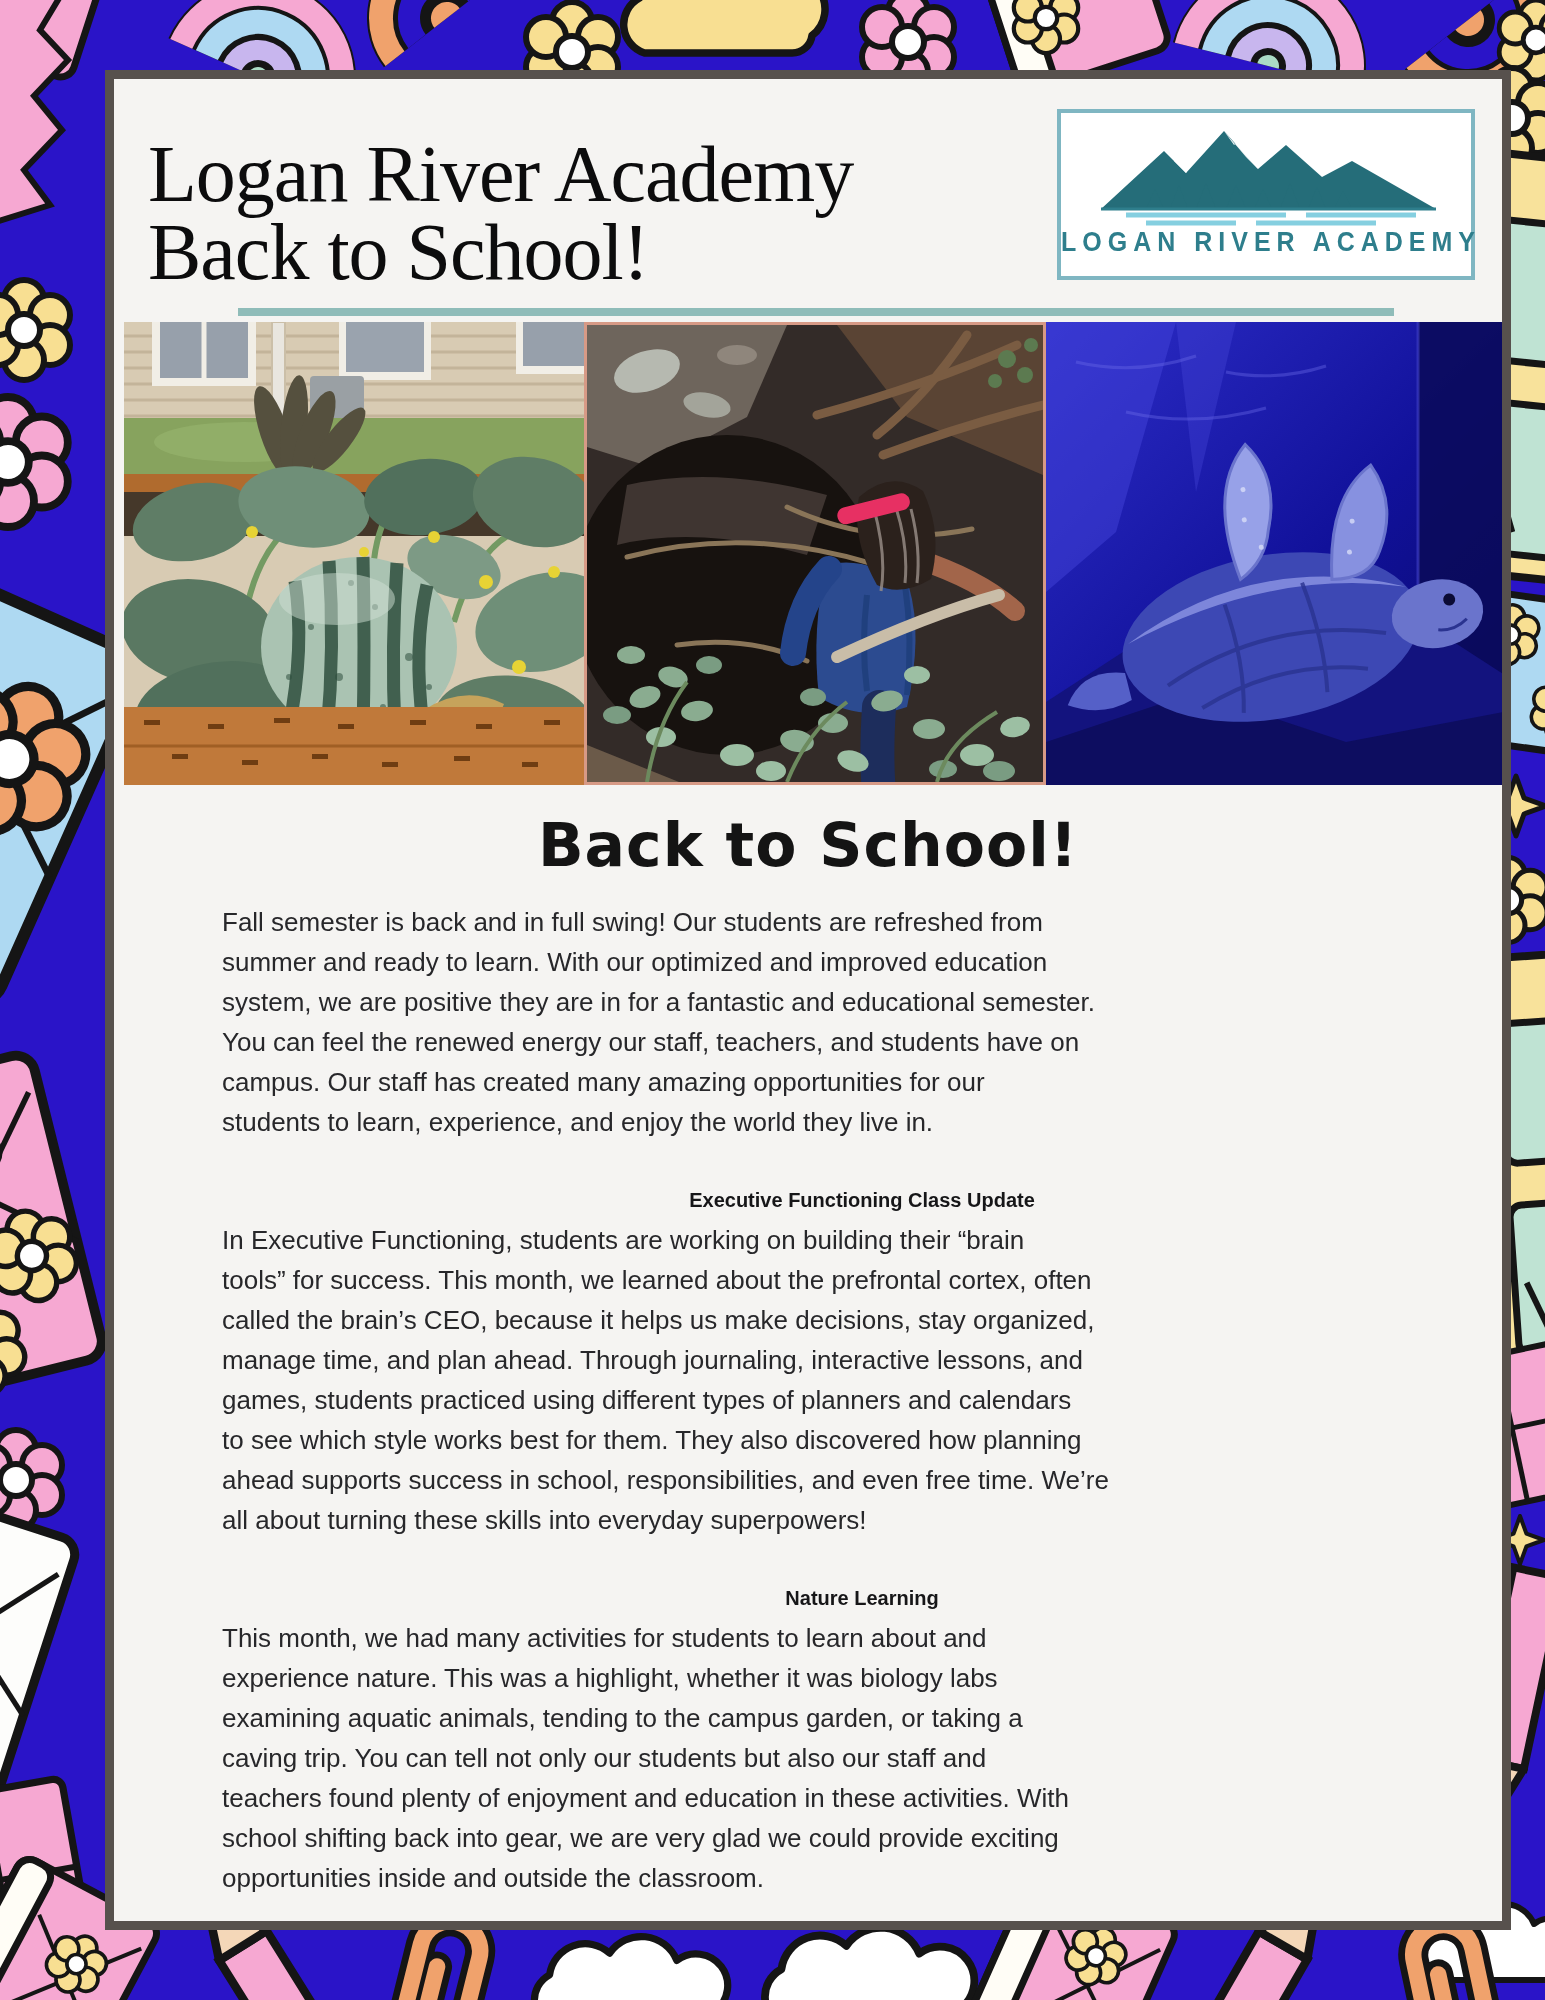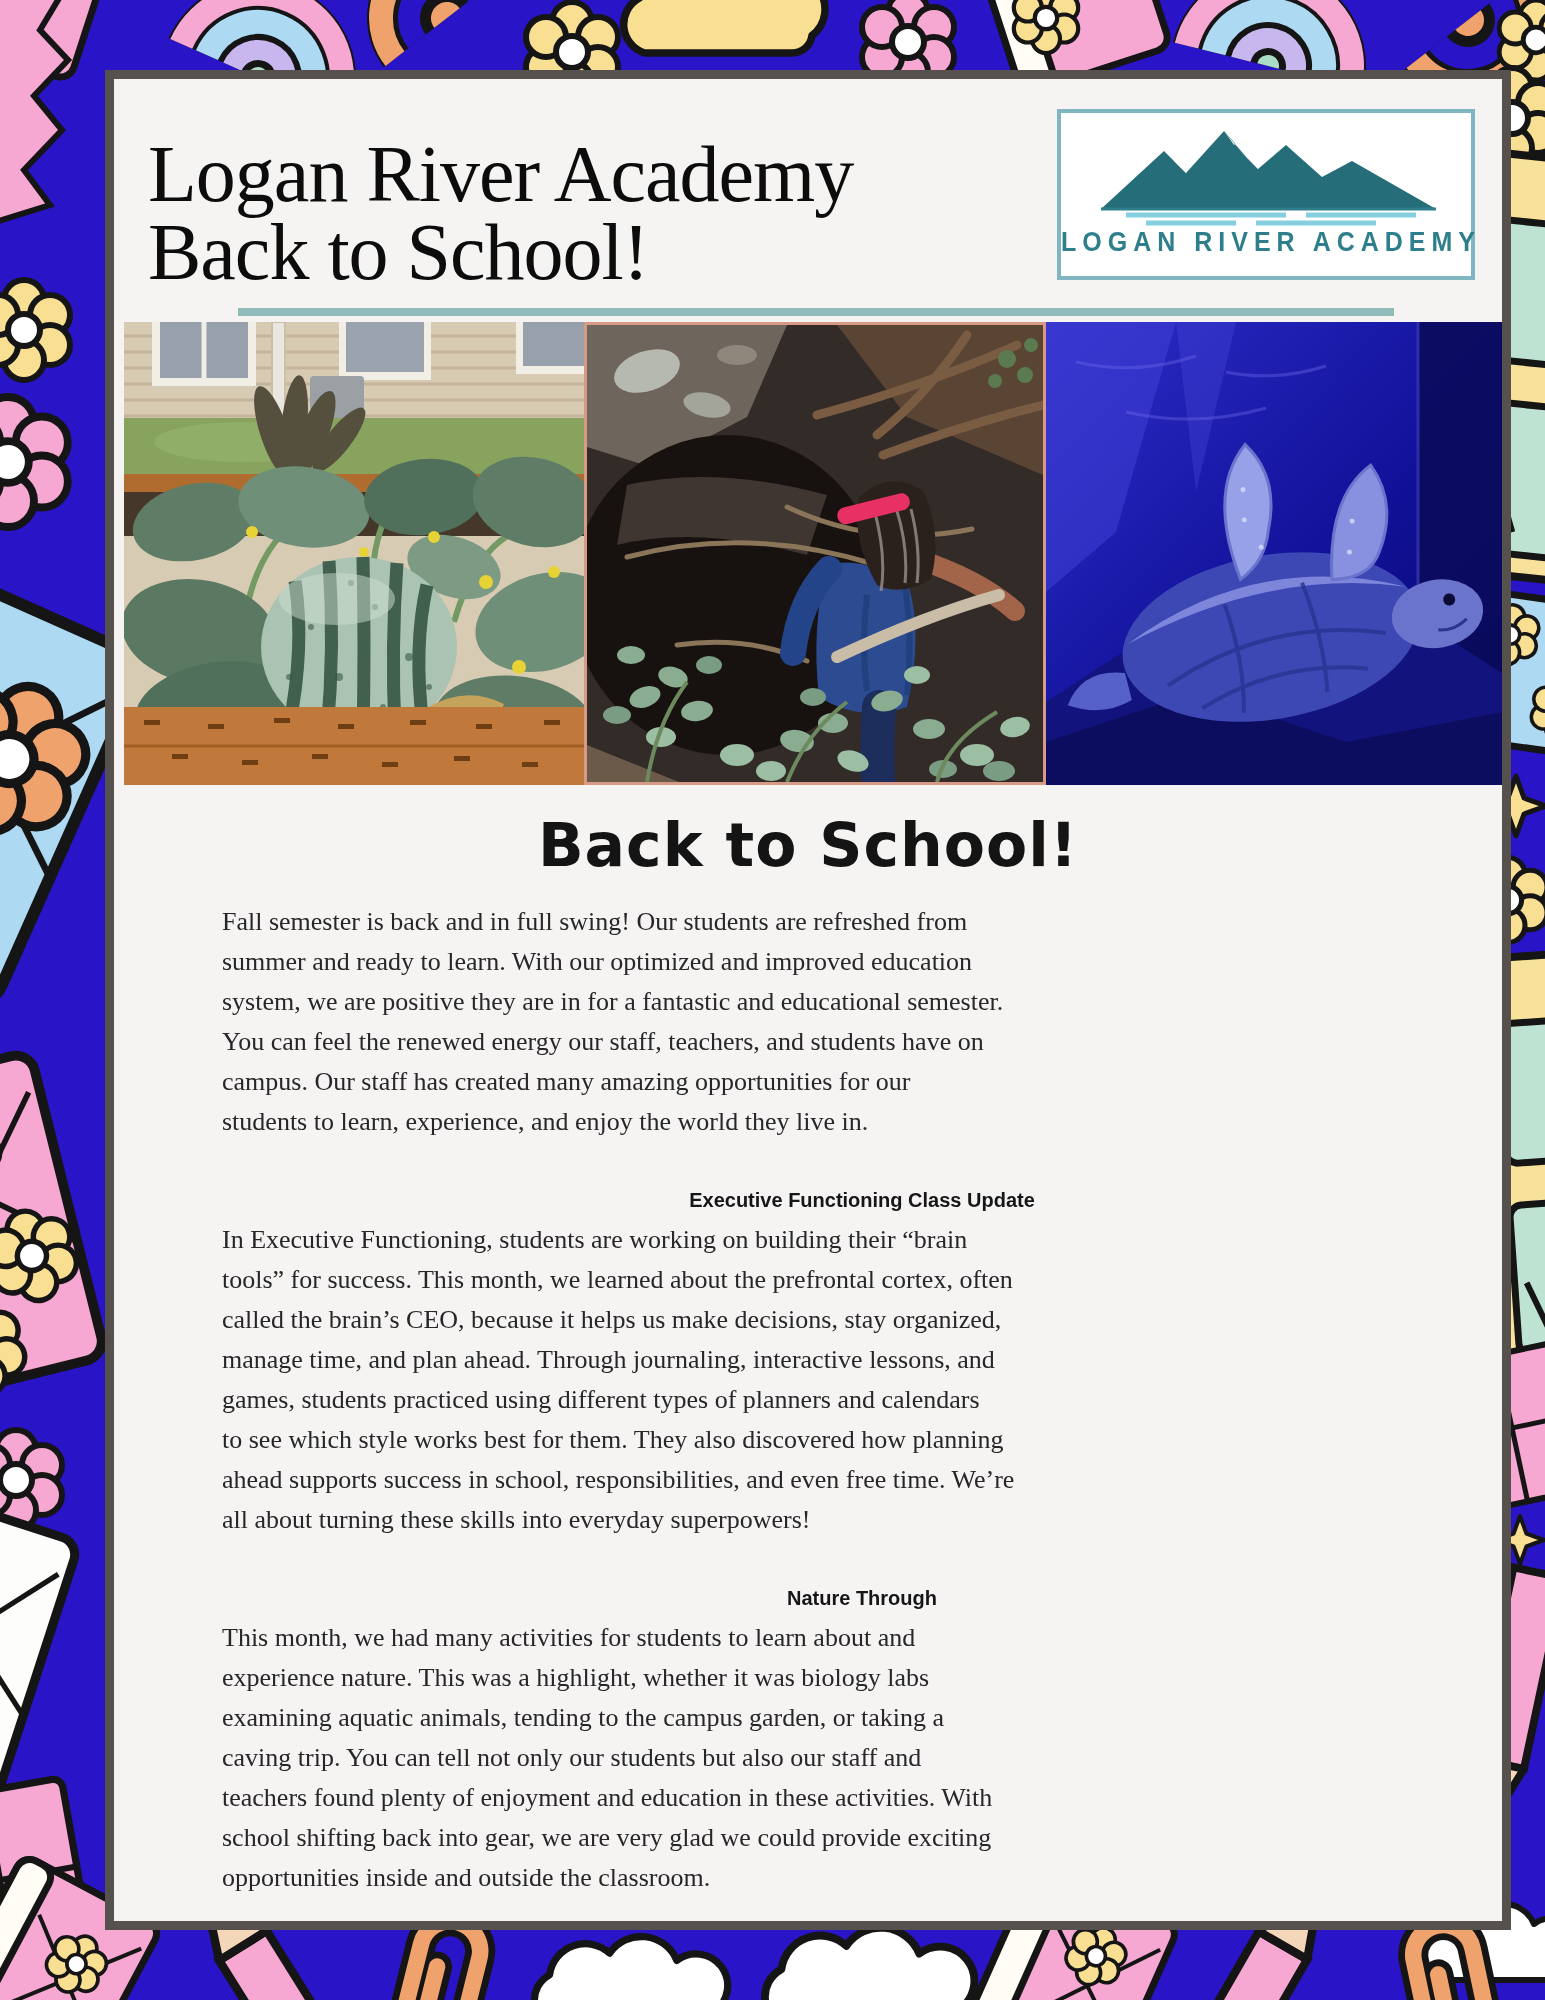--- a/index.html
+++ b/index.html
@@ -17,21 +17,21 @@
   .logo-text{font-size:25px;font-weight:bold;letter-spacing:6px;color:#2e7e8c;
         transform:scaleY(1.12);white-space:nowrap;}
   .divider{position:absolute;left:124px;top:229px;width:1156px;height:8px;background:#8fbcb9;}
   .photos{display:flex;height:463px;padding-left:10px;}
   .photo{height:463px;overflow:hidden;}
   .photo svg{display:block;}
   .photo-cave{box-sizing:border-box;border:3px solid #d79a86;}
   .content{padding-top:28px;color:#27272a;}
   .bts-heading{margin:0;text-align:center;font-family:"DejaVu Sans",sans-serif;font-weight:800;
         font-size:60px;line-height:64px;letter-spacing:1px;color:#141414;}
-  .bodytext{white-space:pre-line;font-size:26px;line-height:40px;margin:0 0 0 108px;width:1250px;font-family:Liberation Serif, serif;}
+  .bodytext{white-space:pre-line;font-size:26px;line-height:40px;margin:0 0 0 108px;width:1250px;}
   .intro{margin-top:25px;}
   .section{margin-top:38px;}
   .section h2{margin:0 0 0 108px;font-size:20px;line-height:40px;font-weight:bold;color:#161618;text-align:center;}
 </style>
 </head>
 <body>
 
 <div class="page">
 
   <svg class="border-art" viewBox="0 0 1545 2000" overflow="visible">
@@ -443,21 +443,21 @@
 tools” for success. This month, we learned about the prefrontal cortex, often
 called the brain’s CEO, because it helps us make decisions, stay organized,
 manage time, and plan ahead. Through journaling, interactive lessons, and
 games, students practiced using different types of planners and calendars
 to see which style works best for them. They also discovered how planning
 ahead supports success in school, responsibilities, and even free time. We’re
 all about turning these skills into everyday superpowers!</p>
       </div>
 
       <div class="section">
-        <h2>Nature Through</h2>
+        <h2>Nature Learning</h2>
         <p class="bodytext">This month, we had many activities for students to learn about and
 experience nature. This was a highlight, whether it was biology labs
 examining aquatic animals, tending to the campus garden, or taking a
 caving trip. You can tell not only our students but also our staff and
 teachers found plenty of enjoyment and education in these activities. With
 school shifting back into gear, we are very glad we could provide exciting
 opportunities inside and outside the classroom.</p>
       </div>
     </div>
 

